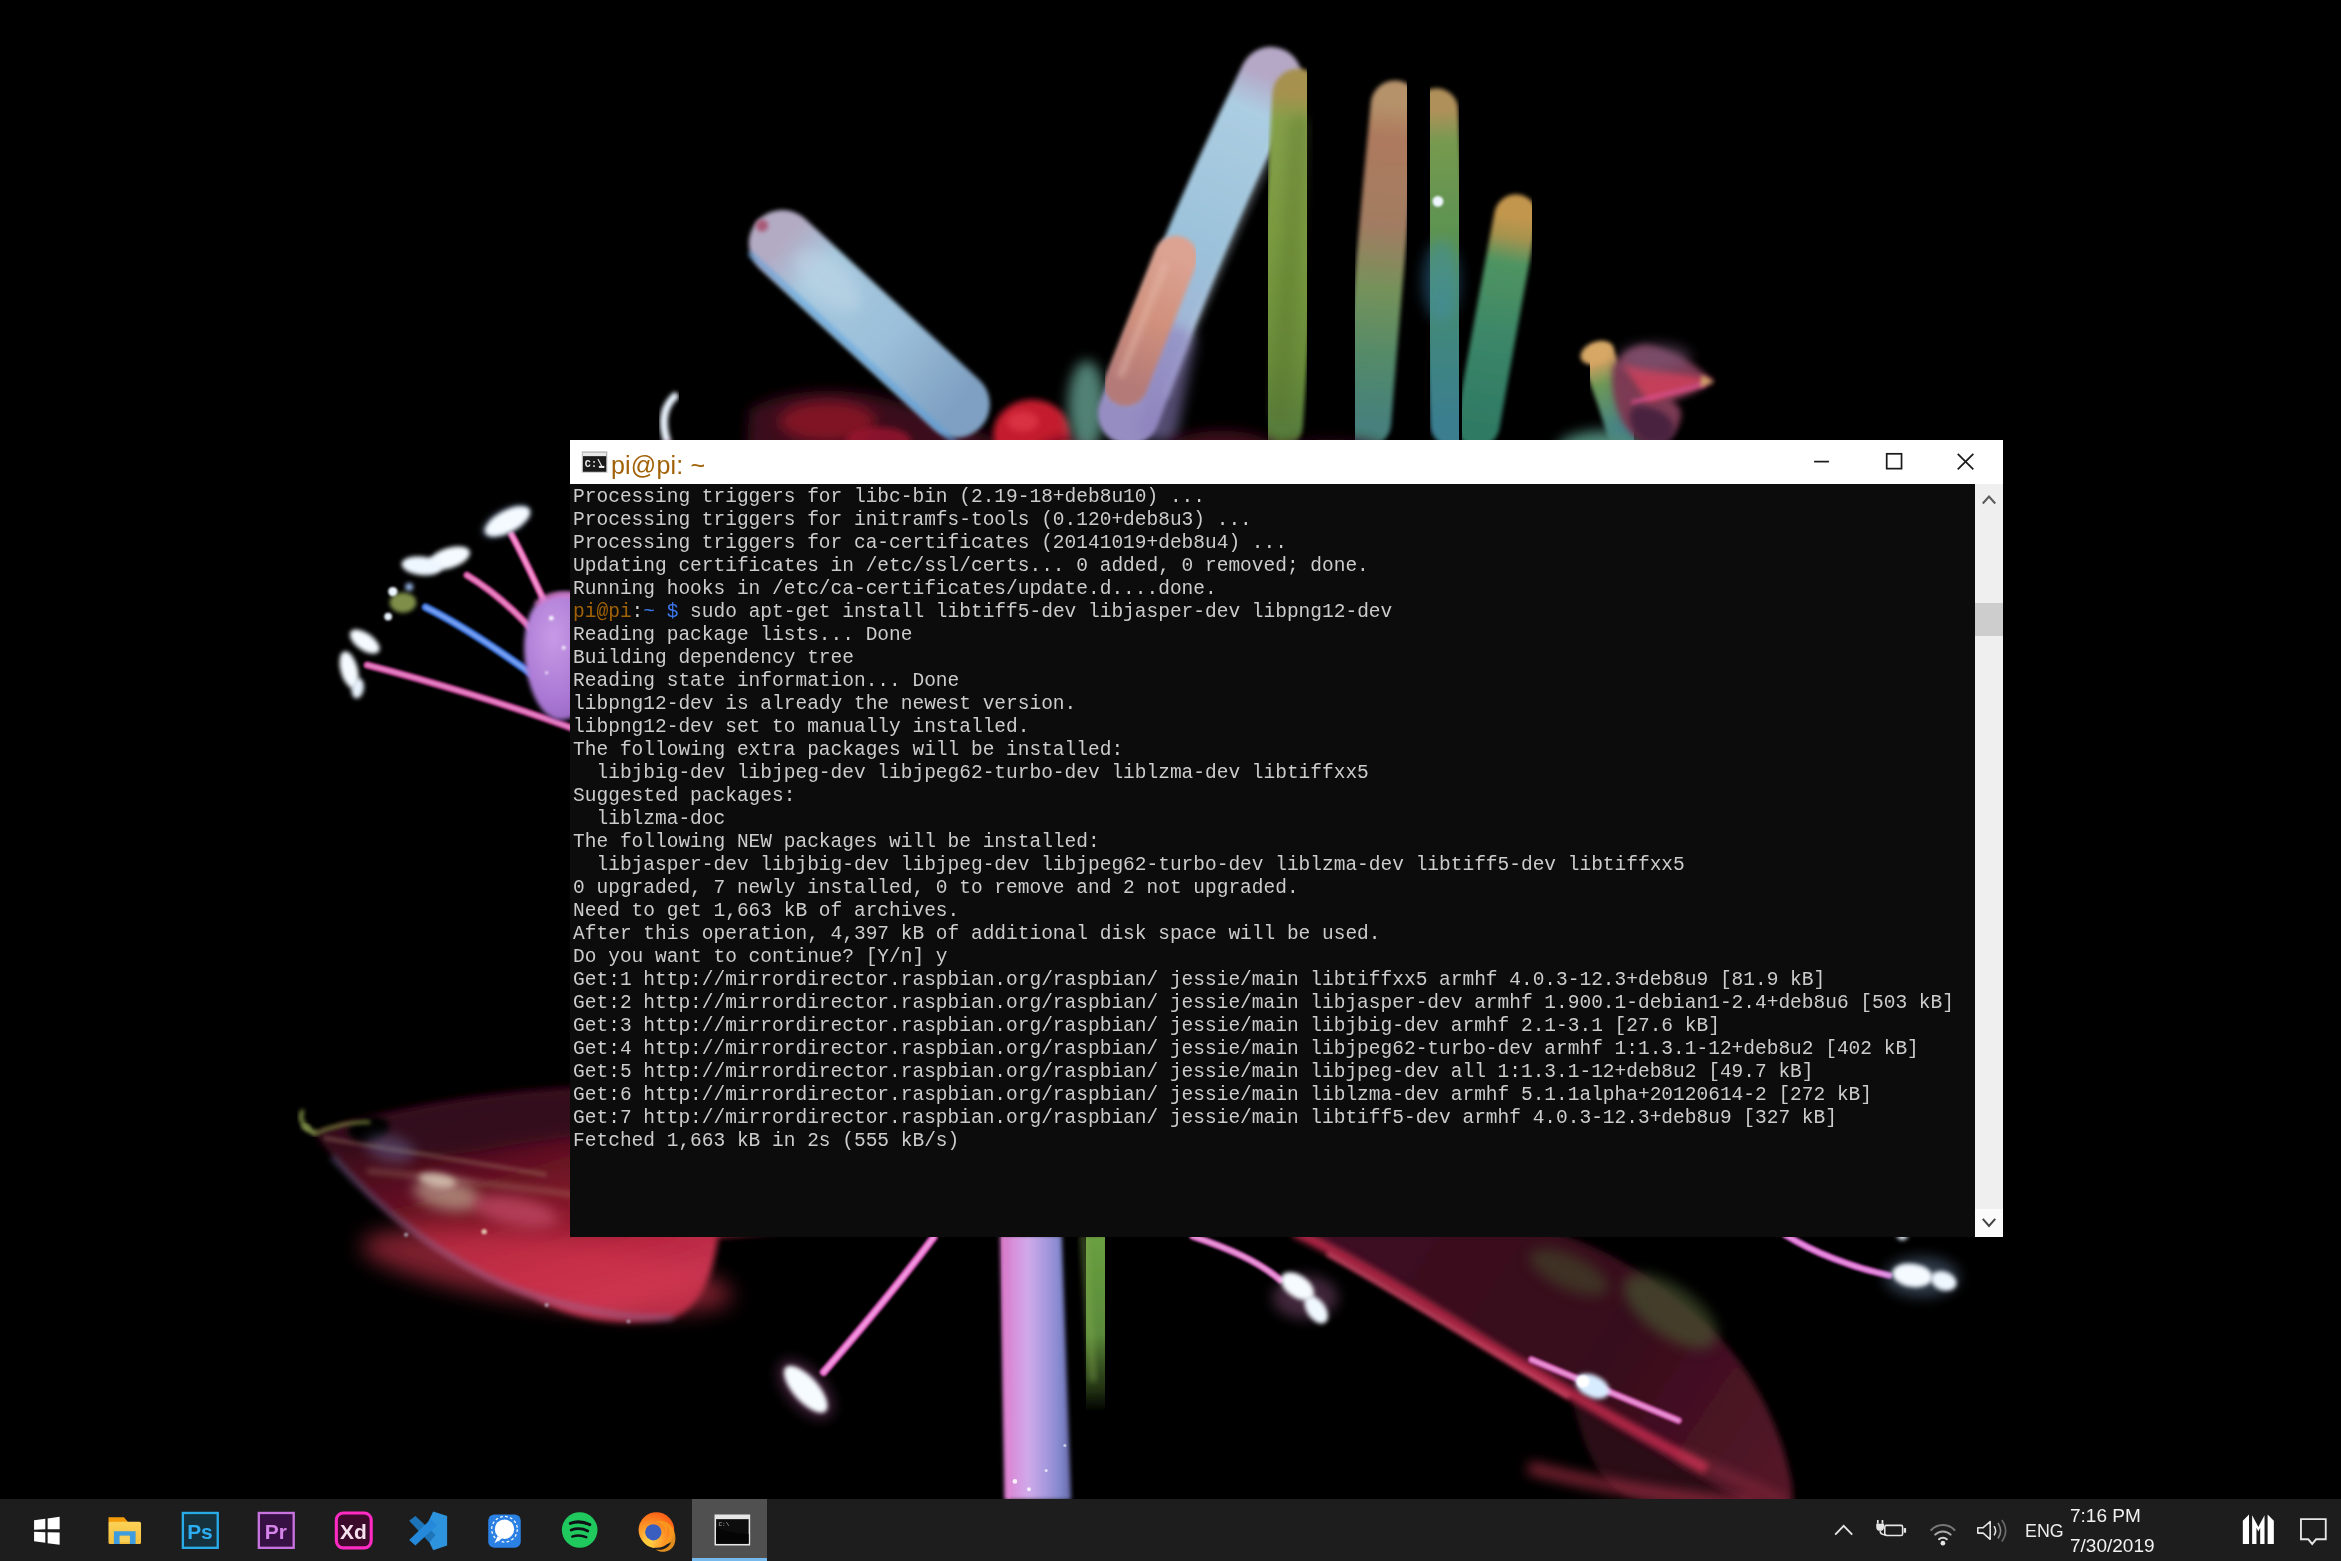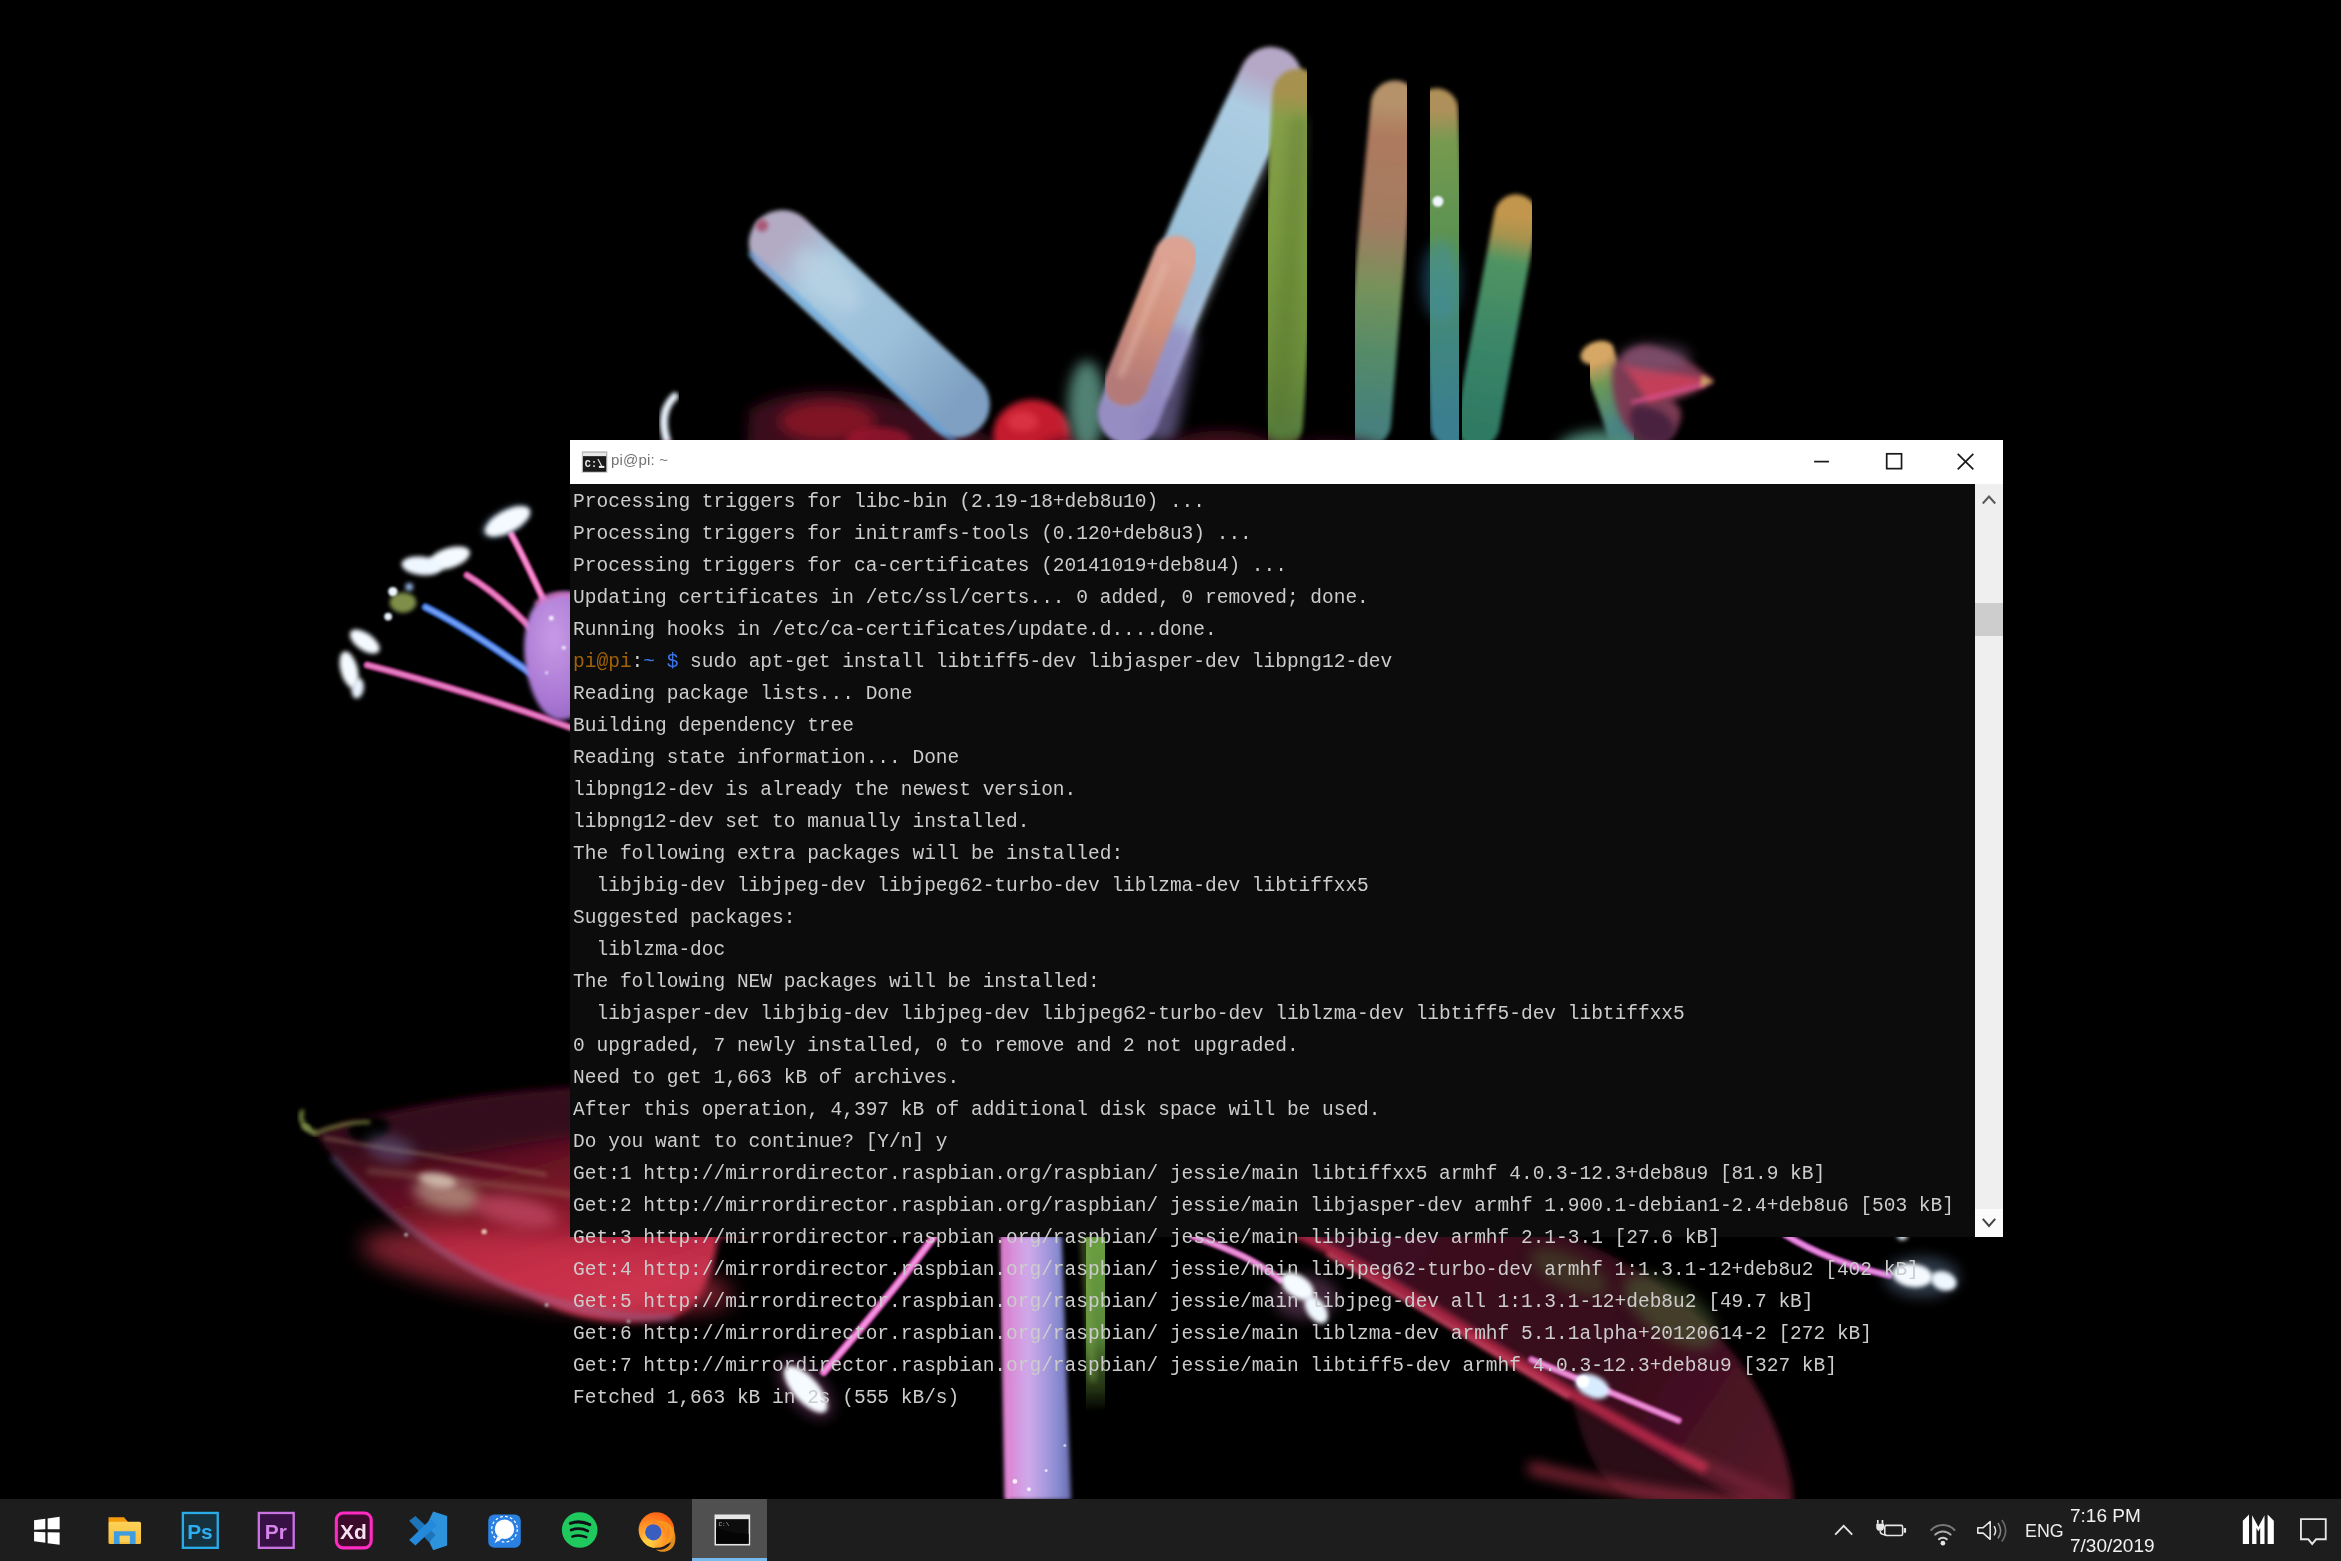--- a/index.html
+++ b/index.html
@@ -1,22 +1,22 @@
 <!DOCTYPE html>
 <html style="font-size:12.5px"><head>
 <meta charset="utf-8">
 <style>
   html,body{margin:0;padding:0}
   body{width:2342px;height:1561px;background:#000;overflow:hidden;position:relative;font-family:"Liberation Sans",sans-serif}
   #wall{position:absolute;left:0;top:0}
   #win{position:absolute;left:570px;top:440px;width:1433px;height:796px}
   #titlebar{position:absolute;left:0;top:0;width:100%;height:44px;background:#fff}
-  #title{position:absolute;left:41px;top:11px;font-size:15px;color:#737373;letter-spacing:0.2px}
+  #title{position:absolute;left:41px;top:11px;font-size:25px;color:#a16207;letter-spacing:0.2px}
   #cons{position:absolute;left:0;top:44px;width:100%;height:753px;background:#0c0c0c}
-  #conspre{position:absolute;left:3.1px;top:1.6px;margin:0;font-family:"Liberation Mono",monospace;font-size:19.5px;line-height:32px;color:#cccccc;white-space:pre}
+  #conspre{position:absolute;left:3.1px;top:1.6px;margin:0;font-family:"Liberation Mono",monospace;font-size:19.5px;line-height:23px;color:#cccccc;white-space:pre}
   .g{color:#a16207}.b{color:#3c78f0}
   #sbar{position:absolute;right:0;top:0;width:28px;height:753px;background:#efefef}
   #sthumb{position:absolute;right:0;top:119px;width:28px;height:33px;background:#cdcdcd}
   #sdown{position:absolute;right:0;bottom:0;width:28px;height:28px;background:#fbfbfb}
   #task{position:absolute;left:0;top:1499px;width:2342px;height:62px;background:#1d1d1d}
   #activebtn{position:absolute;left:692px;top:0;width:75px;height:59px;background:#505050}
   #activeline{position:absolute;left:692px;top:59px;width:75px;height:3.1px;background:#76b9ed}
   .clk{position:absolute;width:125px;color:#f2f2f2}
 </style>
 </head>

